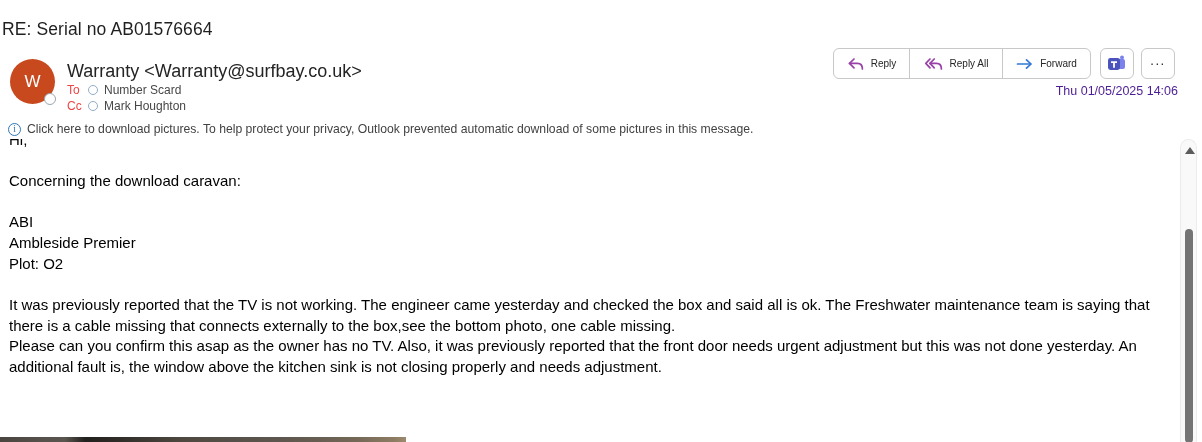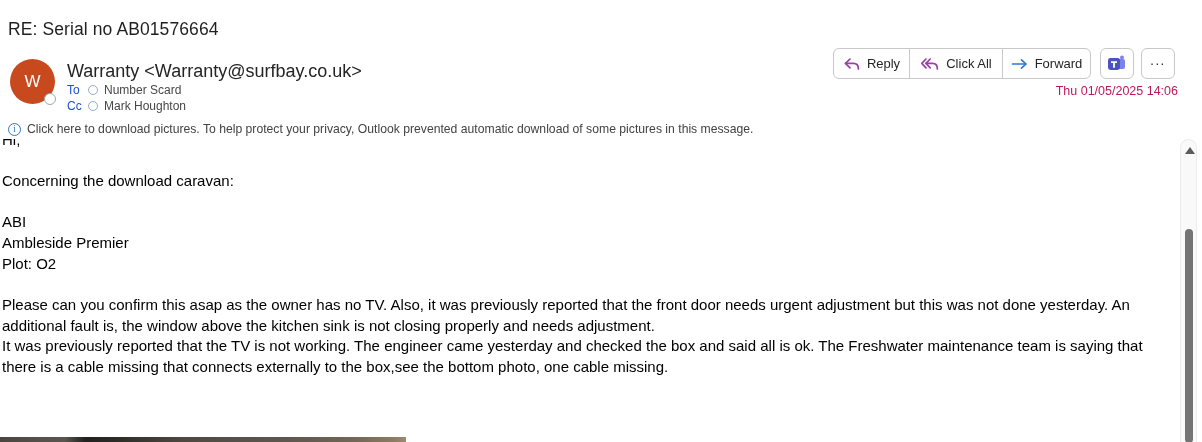--- a/index.html
+++ b/index.html
@@ -2,80 +2,80 @@
 <html><head>
 <meta charset="utf-8">
 <style>
   * { margin:0; padding:0; box-sizing:border-box; }
   html,body { background:#fff; }
   .canvas {
     position:relative; width:1202px; height:442px; background:#ffffff;
     font-family:"Liberation Sans", sans-serif; overflow:hidden;
   }
   .subject {
-    position:absolute; left:8px; top:19px;
+    position:absolute; left:2px; top:19px;
     font-size:17.5px; color:#1f1f1f; letter-spacing:.1px;
   }
   
   .avatar {
     position:absolute; left:10px; top:59px; width:45px; height:45px;
     border-radius:50%; background:#C8491E; color:#fff;
     display:flex; align-items:center; justify-content:center;
     font-size:17px;
   }
   .presence-badge {
     position:absolute; left:44px; top:93px; width:12px; height:12px;
     border-radius:50%; background:#fff; border:1.6px solid #9aa7b1;
   }
   .sender-block { position:absolute; left:67px; top:62px; }
   .sender-name { font-size:18px; color:#242424; line-height:19px; }
   .rcpt-row { display:flex; align-items:center; margin-top:2px; height:14px; font-size:12px; color:#474747; }
-  .rcpt-label { width:21px; color:#1d4ed8; }
+  .rcpt-label { width:21px; color:#ef4444; }
   .p-circle {
     width:10px; height:10px; border-radius:50%; border:1.6px solid #92AEC6;
     margin-right:6px; background:#fff; flex:0 0 auto;
   }
   
   .btn-group {
     position:absolute; left:833px; top:48px; height:31px;
     display:flex; border:1px solid #C8C8C8; border-radius:6px; background:#fff;
   }
   .seg {
     display:flex; align-items:center; justify-content:center; gap:7px;
-    font-size:13px; color:#252525; cursor:pointer;
+    font-size:10px; color:#252525; cursor:pointer;
   }
   .seg + .seg { border-left:1px solid #C8C8C8; }
   .seg-reply { width:75px; } .seg-replyall { width:93px; } .seg-forward { width:88px;text-align:right; }
   .sq-btn {
     position:absolute; top:48px; height:31px; border:1px solid #C8C8C8;
     border-radius:6px; background:#fff; display:flex; align-items:center;
     justify-content:center; cursor:pointer;
   }
   .teams-btn { left:1100px; width:34px; }
   .more-btn { left:1141px; width:34px; font-size:13px; color:#1f1f1f; letter-spacing:1.5px; padding-bottom:6px; }
   .datetime {
-    position:absolute; right:24px; top:84px; font-size:12.5px; color:#be185d;
+    position:absolute; right:24px; top:84px; font-size:12.5px; color:#4c1d95;
   }
   
   .infobar {
     position:absolute; left:0; top:119px; width:1178px; height:20px;
     display:flex; align-items:center; gap:6px; padding-left:8px;
     font-size:12.2px; color:#424242;
   }
   .info-icon {
     width:13px; height:13px; border-radius:50%; border:1px solid #2E77B8;
     color:#2E77B8; font-size:9.5px; display:flex; align-items:center;
     justify-content:center; flex:0 0 auto; font-family:"Liberation Serif", serif;
   }
   
   .body-viewport {
     position:absolute; left:0; top:139px; width:1178px; height:303px; overflow:hidden;
   }
   .body-inner {
-    margin-top:-9.5px; padding-left:2px; width:1174px;
+    margin-top:-9.5px; padding-left:9px; width:1174px;
     font-size:15px; line-height:20.7px; color:#000;
   }
   .bline { white-space:pre-wrap; }
   .sp { height:20.7px; }
   
   .photo-edge {
     position:absolute; left:0; top:437px; width:406px; height:5px;
     background:linear-gradient(to right,
       #4a453f 0%, #56514b 10%, #5a554e 16%, #23211f 21%, #2c2926 27%,
       #3b3731 35%, #4e4840 45%, #555049 57%, #5d564e 68%, #675d51 78%,
@@ -135,21 +135,21 @@
       <span>Reply</span>
     </div>
     <div class="seg seg-replyall">
       <span>
         <svg width="19" height="14" viewBox="0 0 19 14">
           <path d="M6 2 L1.8 6.4 L6 10.8" fill="none" stroke="#9941A8" stroke-width="1.7" stroke-linecap="round" stroke-linejoin="round"></path>
           <path d="M10.2 2 L6 6.4 L10.2 10.8" fill="none" stroke="#9941A8" stroke-width="1.7" stroke-linecap="round" stroke-linejoin="round"></path>
           <path d="M6 6.4 H12.6 C16 6.4 17.4 8.8 17.4 12" fill="none" stroke="#9941A8" stroke-width="1.7" stroke-linecap="round"></path>
         </svg>
       </span>
-      <span>Click All</span>
+      <span>Reply All</span>
     </div>
     <div class="seg seg-forward">
       <span>
         <svg width="17" height="12" viewBox="0 0 17 12">
           <path d="M1.5 6 H14.5" fill="none" stroke="#3076D6" stroke-width="1.7" stroke-linecap="round"></path>
           <path d="M10.5 1.8 L15 6 L10.5 10.2" fill="none" stroke="#3076D6" stroke-width="1.7" stroke-linecap="round" stroke-linejoin="round"></path>
         </svg>
       </span>
       <span>Forward</span>
     </div>
@@ -180,22 +180,22 @@
   <div class="body-viewport">
     <div class="body-inner">
       <div class="bline">Hi,</div>
       <div class="sp"></div>
       <div class="bline">Concerning the download caravan:</div>
       <div class="sp"></div>
       <div class="bline">ABI</div>
       <div class="bline">Ambleside Premier</div>
       <div class="bline">Plot: O2</div>
       <div class="sp"></div>
+      <div class="bline">It was previously reported that the TV is not working. The engineer came yesterday and checked the box and said all is ok. The Freshwater maintenance team is saying that there is a cable missing that connects externally to the box,see the bottom photo, one cable missing.</div>
       <div class="bline">Please can you confirm this asap as the owner has no TV. Also, it was previously reported that the front door needs urgent adjustment but this was not done yesterday. An additional fault is, the window above the kitchen sink is not closing properly and needs adjustment.</div>
-      <div class="bline">It was previously reported that the TV is not working. The engineer came yesterday and checked the box and said all is ok. The Freshwater maintenance team is saying that there is a cable missing that connects externally to the box,see the bottom photo, one cable missing.</div>
     </div>
   </div>
 
   <div class="photo-edge"></div>
 
   <div class="scrollbar">
     <div class="scroll-up"></div>
     <div class="scroll-thumb"></div>
   </div>
 

